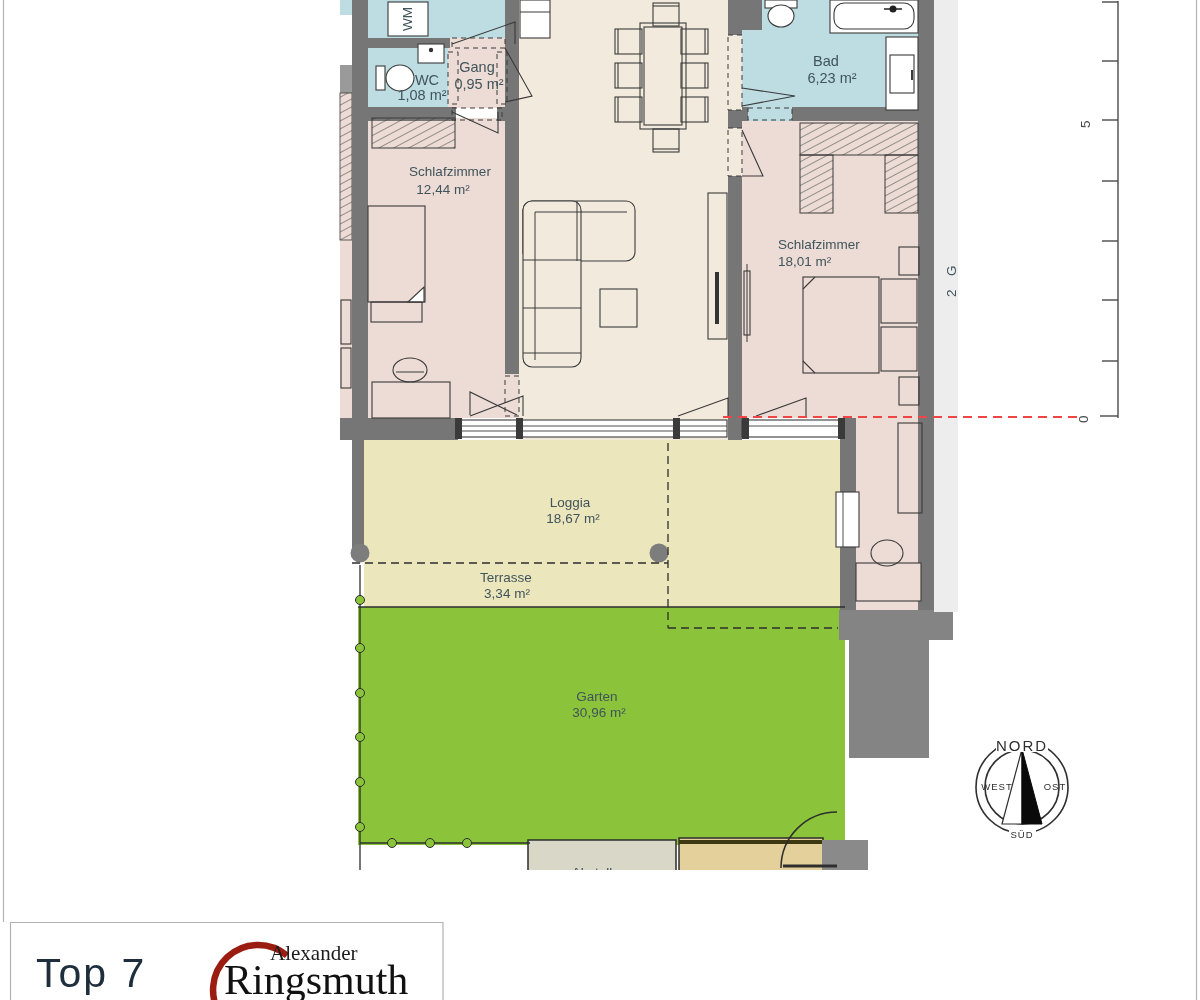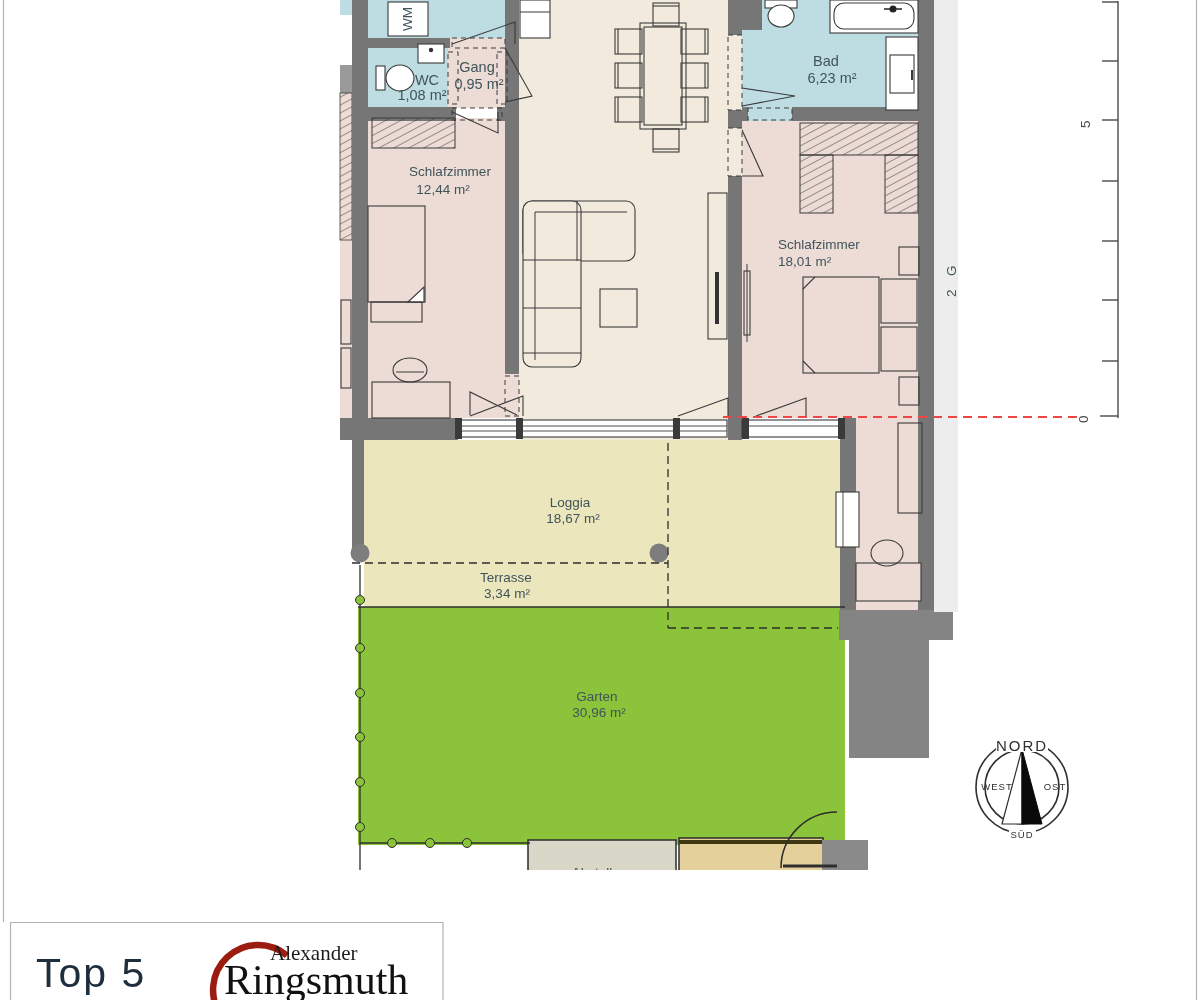--- a/index.html
+++ b/index.html
@@ -294,21 +294,21 @@
 
   <g stroke="#b3b3b3" stroke-width="1.2">
     <line x1="3.5" y1="0" x2="3.5" y2="922"></line>
     <line x1="1196.5" y1="0" x2="1196.5" y2="1000"></line>
     <line x1="10" y1="922.5" x2="443" y2="922.5"></line>
     <line x1="443" y1="922" x2="443" y2="1000"></line>
     <line x1="10.5" y1="922" x2="10.5" y2="1000"></line>
   </g>
 </svg>
 
-<div id="top5">Top 5</div>
+<div id="top5">Top 7</div>
 <div id="brand">
   <svg width="245" height="76" viewBox="0 0 245 76">
     <path d="M87,31.5 A45,45 0 1 0 80.5,105" fill="none" stroke="#9b1c10" stroke-width="6.5"></path>
   </svg>
   <div id="brand-first">Alexander</div>
   <div id="brand-last">Ringsmuth</div>
 </div>
 </div>
 
 </body></html>

